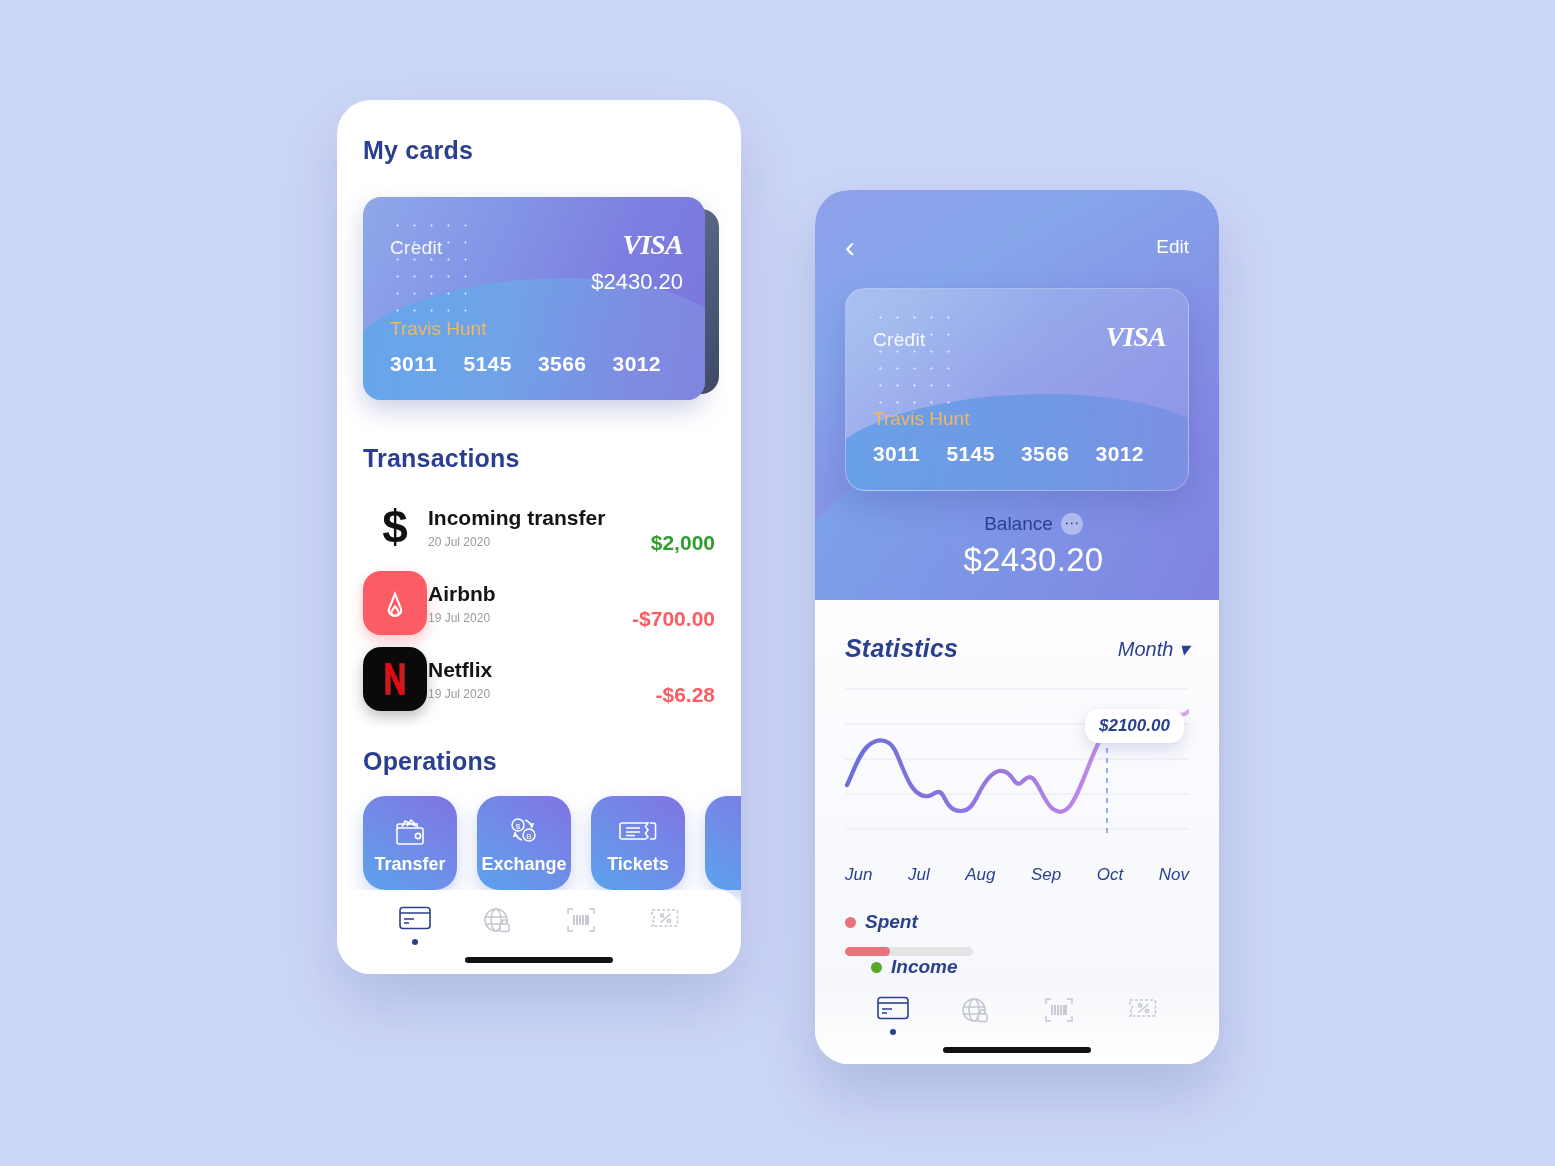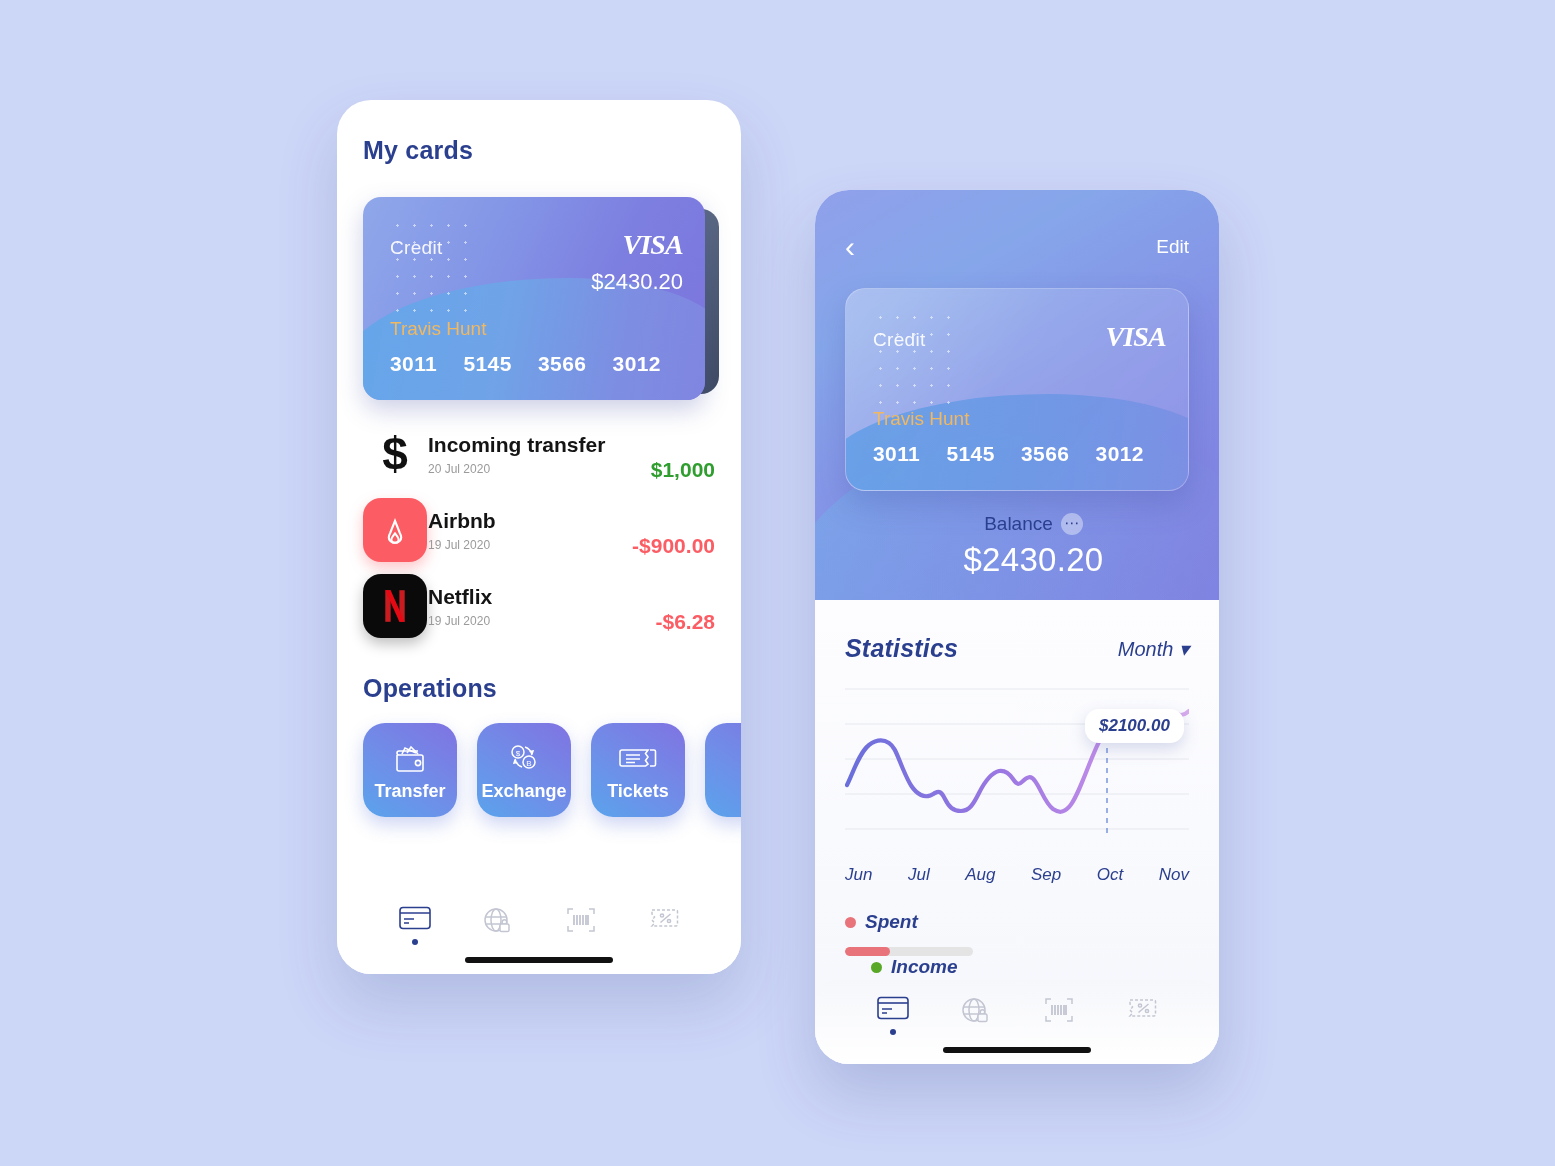--- a/index.html
+++ b/index.html
@@ -193,44 +193,45 @@
           <div class="card-holder">Travis Hunt</div>
           <div class="card-number">
             <span>3011</span>
             <span>5145</span>
             <span>3566</span>
             <span>3012</span>
           </div>
         </div>
       </div>
 
+      <div class="section-title" id="title-transactions">Transactions</div>
 
       <div class="tx-list">
 
         <div class="tx-row">
           <div class="tx-icon dollar">$</div>
           <div class="tx-mid">
             <div class="tx-name">Incoming transfer</div>
             <div class="tx-date">20 Jul 2020</div>
           </div>
-          <div class="tx-amt pos">$1,000</div>
+          <div class="tx-amt pos">$2,000</div>
         </div>
 
         <div class="tx-row">
           <div class="tx-icon airbnb">
             <svg width="34" height="34" viewBox="0 0 24 24" fill="none" stroke="#fff" stroke-width="1.5">
               <path d="M12 21c-2.6 0-4.4-1.6-4.4-3.7 0-1 .3-1.9 1-3.2L12 5.5l3.4 8.6c.7 1.3 1 2.2 1 3.2 0 2.1-1.8 3.7-4.4 3.7z"></path>
               <path d="M12 21c-1.6 0-2.6-1-2.6-2.2 0-.9.6-1.9 2.6-4.4 2 2.5 2.6 3.5 2.6 4.4 0 1.2-1 2.2-2.6 2.2z"></path>
             </svg>
           </div>
           <div class="tx-mid">
             <div class="tx-name">Airbnb</div>
             <div class="tx-date">19 Jul 2020</div>
           </div>
-          <div class="tx-amt neg">-$900.00</div>
+          <div class="tx-amt neg">-$700.00</div>
         </div>
 
         <div class="tx-row">
           <div class="tx-icon netflix">
             <svg width="26" height="34" viewBox="0 0 20 28">
               <rect x="2" y="1" width="4.4" height="26" fill="#c81c20"></rect>
               <rect x="13.6" y="1" width="4.4" height="26" fill="#c81c20"></rect>
               <polygon points="2,1 6.4,1 18,27 13.6,27" fill="#e50914"></polygon>
             </svg>
           </div>

